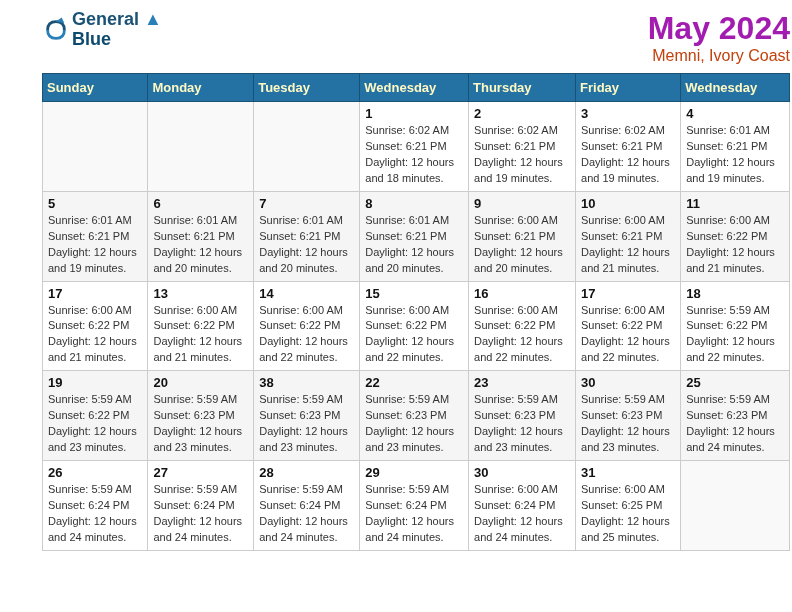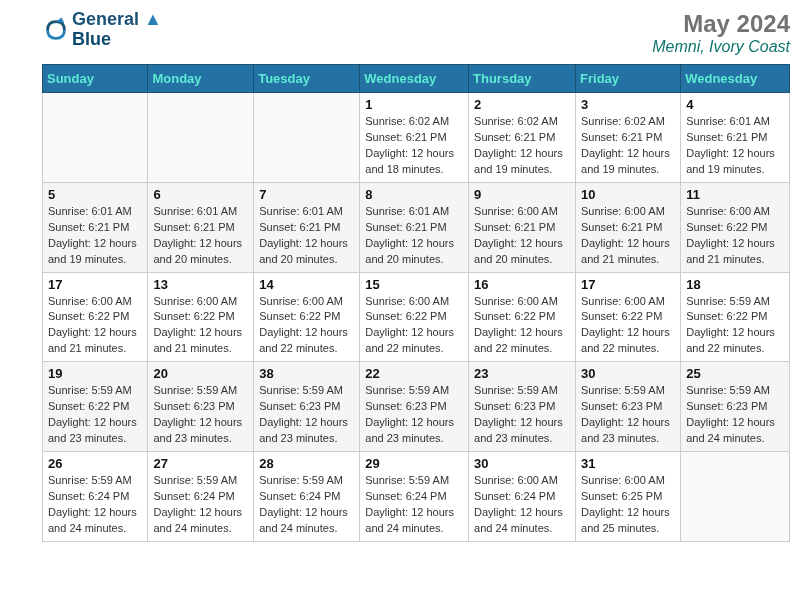--- a/index.html
+++ b/index.html
@@ -26,37 +26,36 @@
     }
     .logo-icon {
       width: 28px;
       height: 28px;
       margin-right: 2px;
     }
     .title-block {
       text-align: right;
     }
     .month-title {
-      font-size: 24px;
+      font-size: 32px;
       font-weight: bold;
-      color: #737373;
+      color: #a21caf;
     }
     .location-title {
       font-size: 16px;
-      color: #0f766e;
-      font-style: italic;
+      color: #c2410c;
     }
     table {
       width: 100%;
       border-collapse: collapse;
       font-size: 11px;
     }
     thead tr th {
       background-color: #2471a3;
-      color: #5eead4;
+      color: #fef9c3;
       padding: 6px 4px;
       text-align: left;
       font-size: 13px;
       font-weight: bold;
       border: 1px solid #1a5276;
     }
     tbody tr td {
       border: 1px solid #ccc;
       vertical-align: top;
       padding: 4px 5px;

